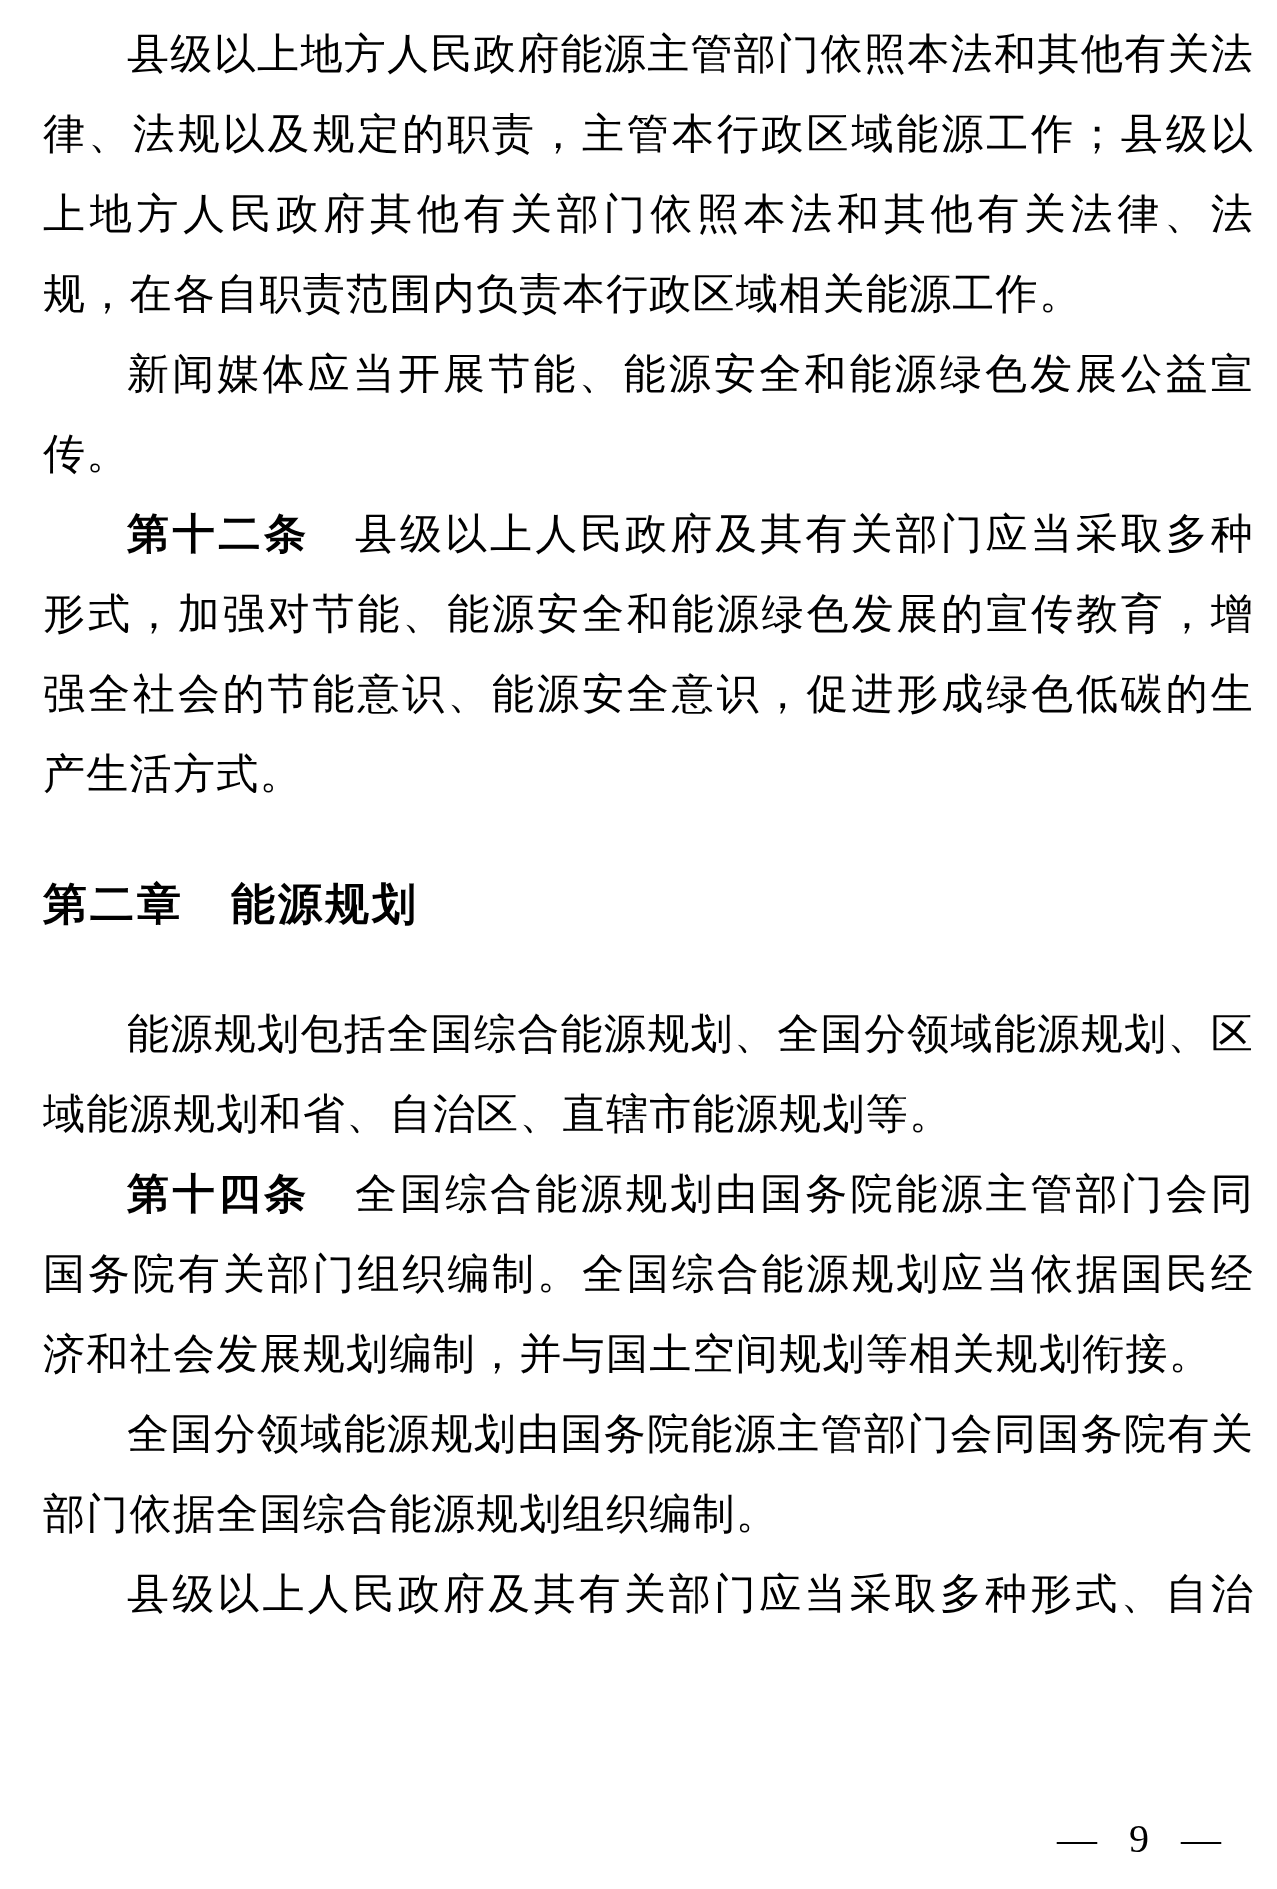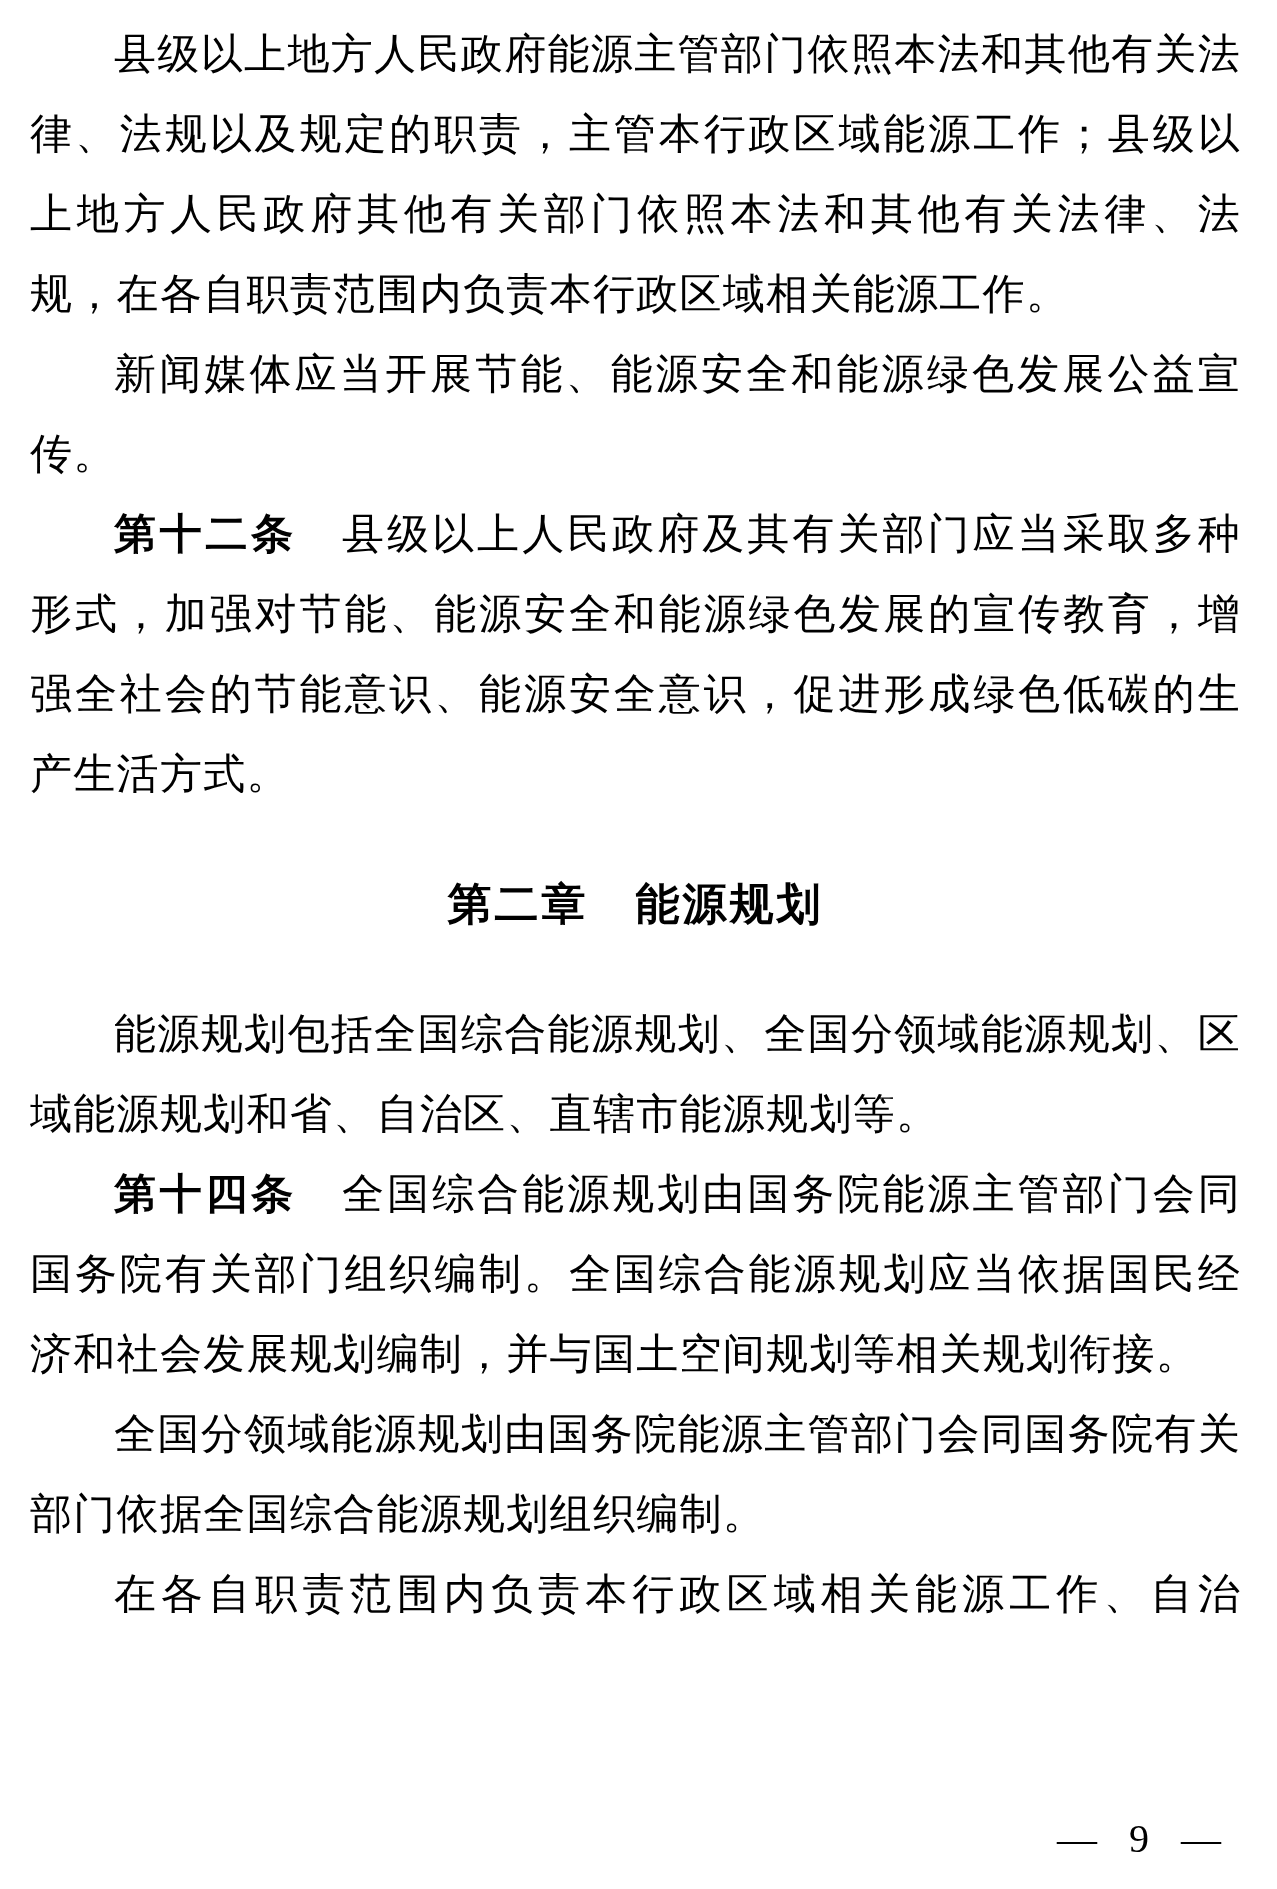--- a/index.html
+++ b/index.html
@@ -11,21 +11,21 @@
     position: relative;
     width: 1277px;
     height: 1889px;
     background: #ffffff;
     color: #000000;
     font-family: "Liberation Serif", "DejaVu Serif", serif;
     overflow: hidden;
   }
   .body-text {
     position: absolute;
-    left: 30px;
+    left: 43px;
     top: 14px;
     width: 1211px;
   }
   p.para {
     margin: 0;
     font-size: 42px;
     line-height: 80px;
     letter-spacing: 1.3px;
     text-align: justify;
     text-justify: inter-character;
@@ -36,21 +36,20 @@
   }
   .article-no {
     font-family: "Liberation Sans", "DejaVu Sans", sans-serif;
     font-weight: 700;
     letter-spacing: 2px;
   }
   h2.chapter {
     margin: 50px 0;
     font-size: 44px;
     line-height: 80px;
-    text-align: center;
     text-indent: 0;
     font-family: "Liberation Sans", "DejaVu Sans", sans-serif;
     font-weight: 700;
     letter-spacing: 3px;
   }
   .page-number {
     position: absolute;
     right: 50px;
     top: 1815px;
     font-size: 40px;
@@ -65,16 +64,16 @@
 
 <div class="sheet">
   <div class="body-text">
       <p class="para">县级以上地方人民政府能源主管部门依照本法和其他有关法律、法规以及规定的职责，主管本行政区域能源工作；县级以上地方人民政府其他有关部门依照本法和其他有关法律、法规，在各自职责范围内负责本行政区域相关能源工作。</p>
       <p class="para">新闻媒体应当开展节能、能源安全和能源绿色发展公益宣传。</p>
       <p class="para"><b class="article-no">第十二条</b>　县级以上人民政府及其有关部门应当采取多种形式，加强对节能、能源安全和能源绿色发展的宣传教育，增强全社会的节能意识、能源安全意识，促进形成绿色低碳的生产生活方式。</p>
       <h2 class="chapter">第二章　能源规划</h2>
       <p class="para">能源规划包括全国综合能源规划、全国分领域能源规划、区域能源规划和省、自治区、直辖市能源规划等。</p>
       <p class="para"><b class="article-no">第十四条</b>　全国综合能源规划由国务院能源主管部门会同国务院有关部门组织编制。全国综合能源规划应当依据国民经济和社会发展规划编制，并与国土空间规划等相关规划衔接。</p>
       <p class="para">全国分领域能源规划由国务院能源主管部门会同国务院有关部门依据全国综合能源规划组织编制。</p>
-      <p class="para continued">在各自职责范围内负责本行政区域相关能源工作、自治</p>
+      <p class="para continued">县级以上人民政府及其有关部门应当采取多种形式、自治</p>
     </div>
   <div class="page-number">— 9 —</div>
 </div>
 
 </body></html>

